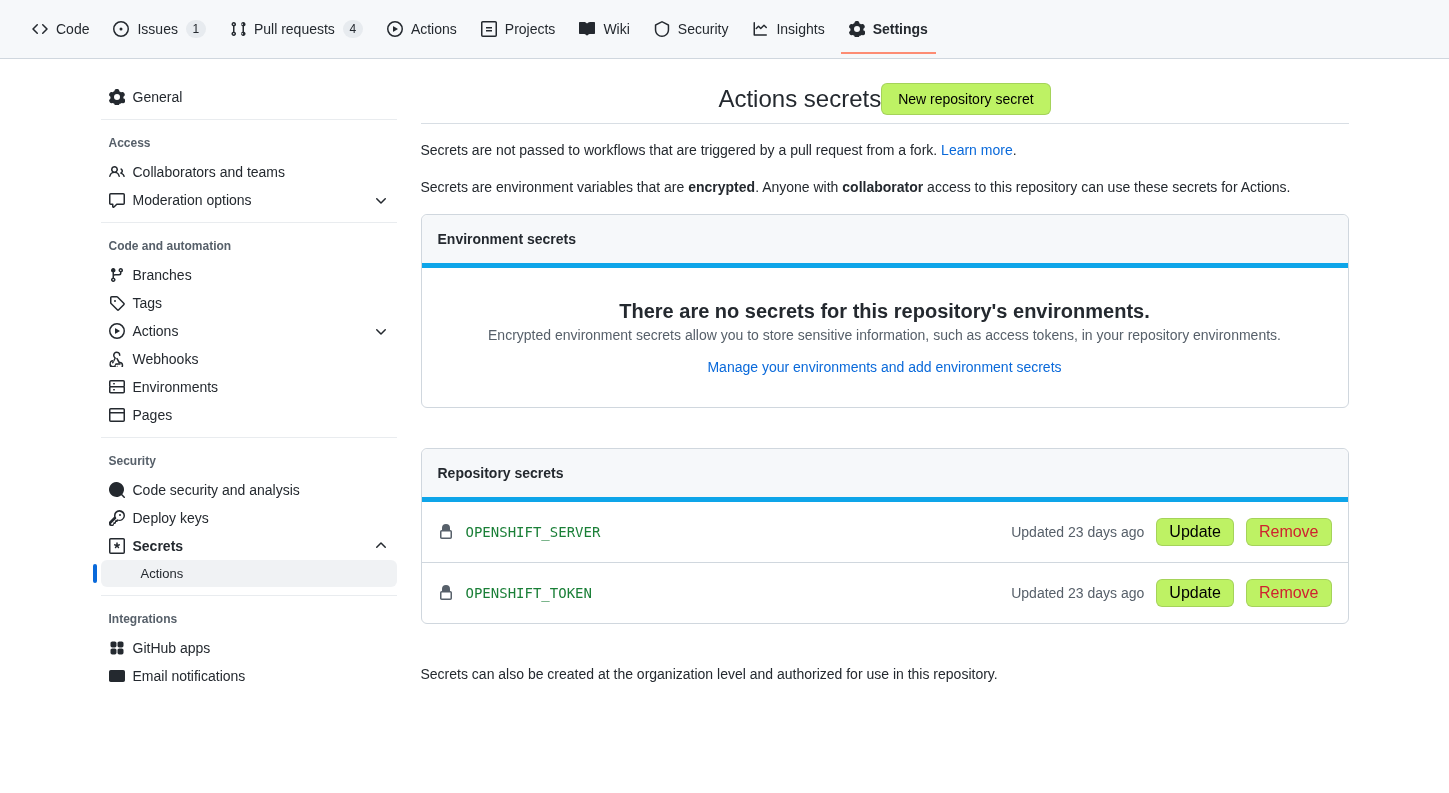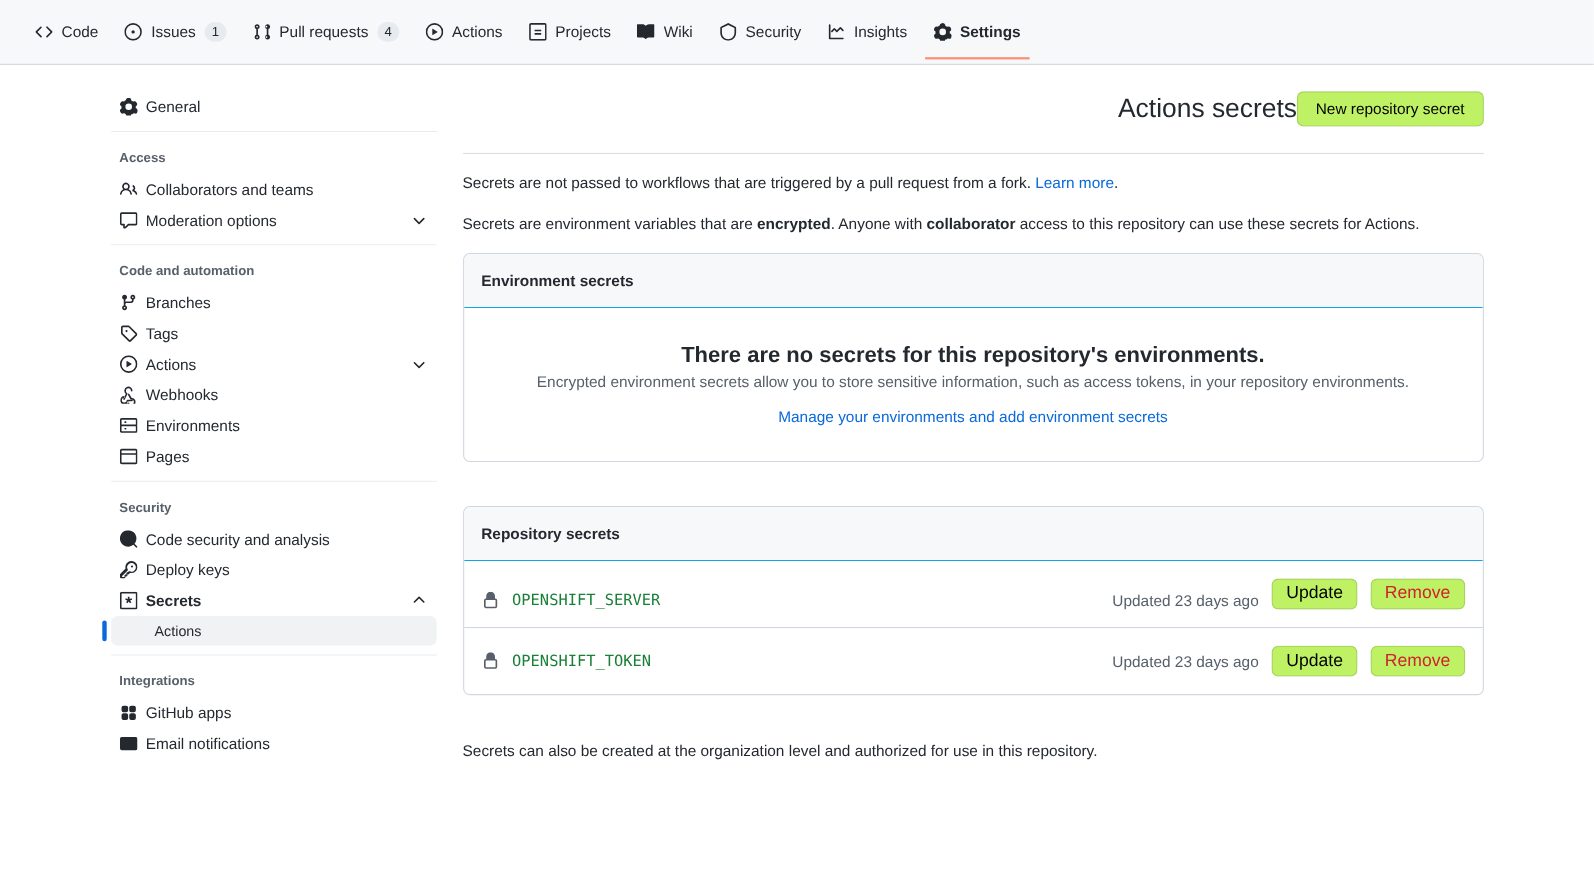--- a/index.html
+++ b/index.html
@@ -15,34 +15,34 @@
 .sidebar { width: 296px; flex-shrink: 0; }
 .side-item { display: flex; align-items: center; gap: 8px; padding: 6px 8px; border-radius: 6px; cursor: pointer; color: #24292f; position: relative; }
 .side-item.bold { font-weight: 600; }
 .side-item.sub { padding-left: 40px; font-size: 13px; }
 .side-item.active { background: rgba(208,215,222,0.32); }
 .side-item.active::before { content: ''; position: absolute; left: -8px; top: 4px; bottom: 4px; width: 4px; background: #0969da; border-radius: 4px; }
 .side-group-title { font-size: 12px; font-weight: 600; color: #57606a; padding: 8px; }
 .side-divider { border-top: 1px solid rgba(208,215,222,0.48); margin: 8px 0; }
 .chevron { margin-left: auto; }
 .main { flex: 1; min-width: 0; }
-.page-header { display: flex; align-items: center; justify-content: flex-end; padding-bottom: 24px; border-bottom: 1px solid hsla(210,18%,87%,1); margin-bottom: 16px; }
+.page-header { display: flex; align-items: center; justify-content: center; padding-bottom: 8px; border-bottom: 1px solid hsla(210,18%,87%,1); margin-bottom: 16px; }
 .page-title { font-size: 24px; font-weight: 400; }
 .btn { display: inline-flex; align-items: center; padding: 5px 16px; font-size: 14px; font-weight: 500; border: 1px solid rgba(27,31,36,0.15); border-radius: 6px; background: #bef264; cursor: pointer; line-height: 20px; }
 .btn-sm { padding: 3px 12px; font-size: 16px; line-height: 20px; }
 .btn-danger { color: #cf222e; }
 .desc { color: #24292f; margin-bottom: 16px; line-height: 1.5; }
 .box { border: 1px solid #d0d7de; border-radius: 6px; margin-bottom: 40px; }
-.box-header { background: #f6f8fa; border-bottom: 1px solid #0ea5e9; padding: 16px; font-weight: 600; border-radius: 6px 6px 0 0; }
+.box-header { background: #f6f8fa; border-bottom: 5px solid #0ea5e9; padding: 16px; font-weight: 600; border-radius: 6px 6px 0 0; }
 .box-body { padding: 32px; text-align: center; }
 .box-body h3 { font-size: 20px; font-weight: 600; margin-bottom: 4px; }
 .box-body p { color: #57606a; margin-bottom: 16px; }
 .box-row { display: flex; align-items: center; padding: 16px; border-top: 1px solid #d0d7de; gap: 12px; }
 .box-row:first-of-type { border-top: none; }
-.box-rows .box-row:first-child { border-top: none; align-items: flex-end; }
+.box-rows .box-row:first-child { border-top: none; }
 .secret-name { font-family: ui-monospace, SFMono-Regular, Menlo, monospace; color: #1a7f37; font-size: 14px; }
 .secret-updated { color: #57606a; margin-left: auto; }
 .lock-icon { color: #57606a; }
 svg { fill: currentColor; }
 </style>
 </head>
 <body>
 
 <nav class="topnav">
   <div class="topnav-item">

